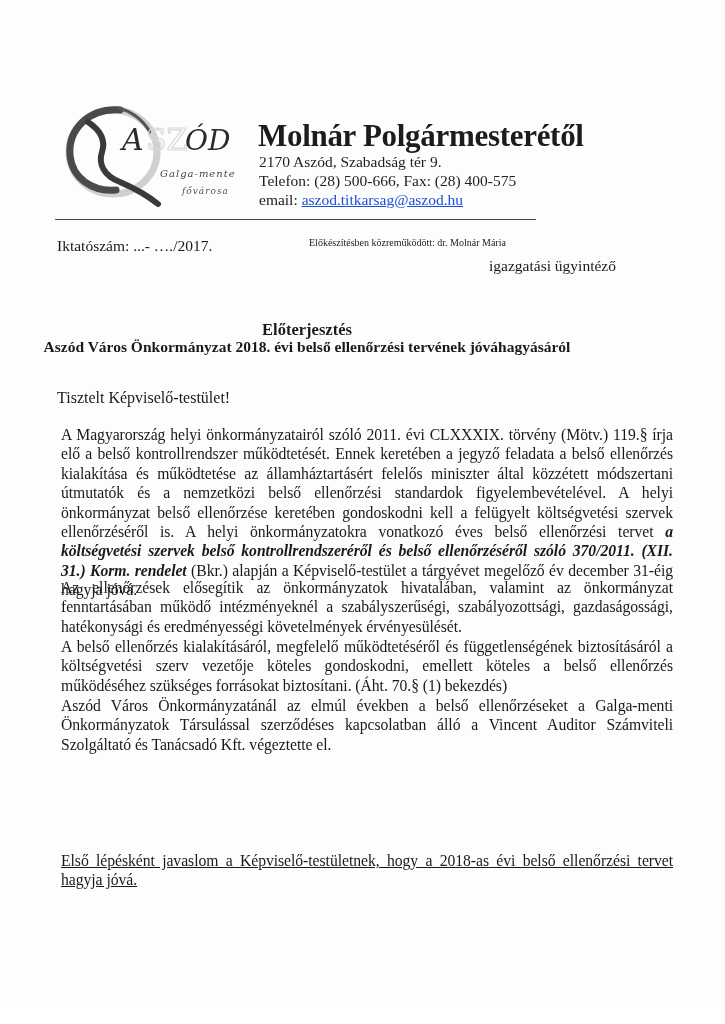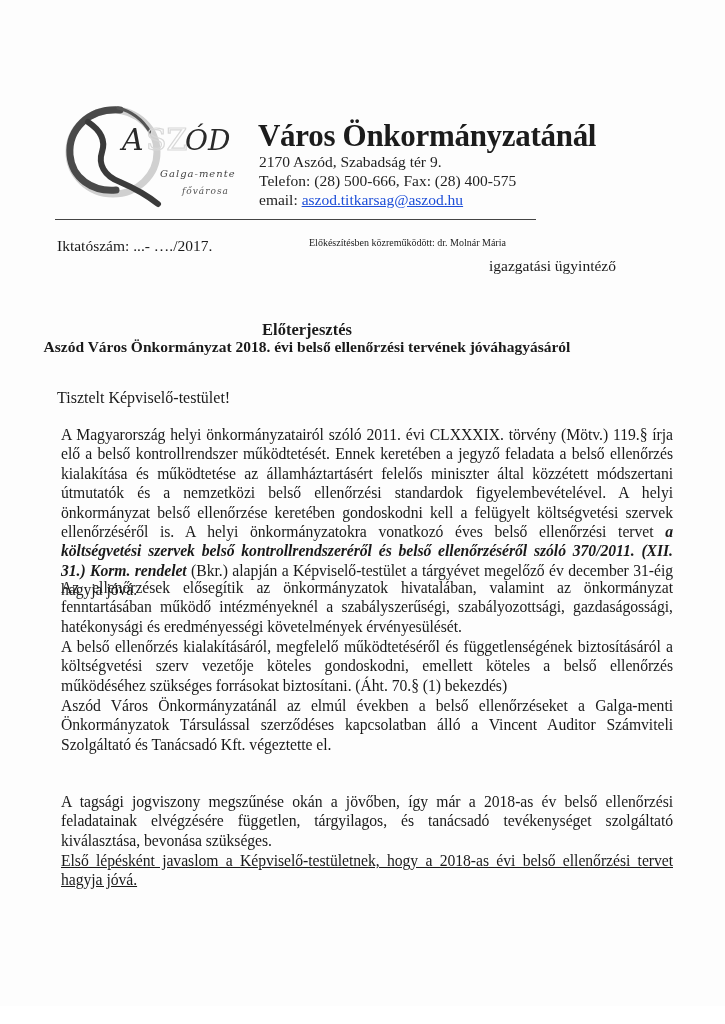--- a/index.html
+++ b/index.html
@@ -62,21 +62,21 @@
       <path d="M60 8 C76 12 86 22 92 32" fill="none" stroke="#555" stroke-width="3" stroke-linecap="round"></path>
 
       <text x="64" y="50" font-family="DejaVu Serif, serif" font-style="italic" font-size="30" fill="#2a2a2a">A</text>
       <text x="88" y="50" font-family="DejaVu Serif, serif" font-size="30" fill="none" stroke="#d8d8d8" stroke-width="1.2">SZ</text>
       <text x="127" y="50" font-family="DejaVu Serif, serif" font-style="italic" font-size="28" fill="#2a2a2a">ÓD</text>
       <text x="102" y="77" font-family="DejaVu Serif, serif" font-style="italic" font-size="10" fill="#444" letter-spacing="1">Galga-mente</text>
       <text x="124" y="94" font-family="DejaVu Serif, serif" font-style="italic" font-size="9" fill="#555" letter-spacing="1">fővárosa</text>
     </svg>
   </div>
 
-  <div class="hdr-title">Város Önkormányzatánál</div>
+  <div class="hdr-title">Molnár Polgármesterétől</div>
   <div class="hdr-line l1">2170 Aszód, Szabadság tér 9.</div>
   <div class="hdr-line l2">Telefon: (28) 500-666, Fax: (28) 400-575</div>
   <div class="hdr-line l3"><span>email: </span><a>aszod.titkarsag@aszod.hu</a></div>
   <div class="rule"></div>
 
   <div class="meta-left">Iktatószám: ...- …./2017.</div>
   <div class="meta-right1">Előkészítésben közreműködött: dr. Molnár Mária</div>
   <div class="meta-right2">igazgatási ügyintéző</div>
 
   <div class="doc-title t1">Előterjesztés</div>
@@ -87,16 +87,15 @@
   <p class="para p1"><span>A Magyarország helyi önkormányzatairól szóló 2011. évi CLXXXIX. törvény (Mötv.) 119.§ írja elő a belső kontrollrendszer működtetését. Ennek keretében a jegyző feladata a belső ellenőrzés kialakítása és működtetése az államháztartásért felelős miniszter által közzétett módszertani útmutatók és a nemzetközi belső ellenőrzési standardok figyelembevételével. A helyi önkormányzat belső ellenőrzése keretében gondoskodni kell a felügyelt költségvetési szervek ellenőrzéséről is. A helyi önkormányzatokra vonatkozó éves belső ellenőrzési tervet </span><span class="bi">a költségvetési szervek belső kontrollrendszeréről és belső ellenőrzéséről szóló 370/2011. (XII. 31.) Korm. rendelet</span><span> (Bkr.) alapján a Képviselő-testület a tárgyévet megelőző év december 31-éig hagyja jóvá.</span></p>
 
   <p class="para p2">Az ellenőrzések elősegítik az önkormányzatok hivatalában, valamint az önkormányzat fenntartásában működő intézményeknél a szabályszerűségi, szabályozottsági, gazdaságossági, hatékonysági és eredményességi követelmények érvényesülését.</p>
 
   <p class="para p3">A belső ellenőrzés kialakításáról, megfelelő működtetéséről és függetlenségének biztosításáról a költségvetési szerv vezetője köteles gondoskodni, emellett köteles a belső ellenőrzés működéséhez szükséges forrásokat biztosítani. (Áht. 70.§ (1) bekezdés)</p>
 
   <div class="para p4">
     <div>Aszód Város Önkormányzatánál az elmúl években a belső ellenőrzéseket a Galga-menti Önkormányzatok Társulással szerződéses kapcsolatban álló a Vincent Auditor Számviteli Szolgáltató és Tanácsadó Kft. végeztette el.</div>
   </div>
 
-  <p class="para p5">A tagsági jogviszony megszűnése okán a jövőben, így már a 2018-as év belső ellenőrzési feladatainak elvégzésére független, tárgyilagos, és tanácsadó tevékenységet szolgáltató kiválasztása, bevonása szükséges.</p>
 
   <p class="para p6">Első lépésként javaslom a Képviselő-testületnek, hogy a 2018-as évi belső ellenőrzési tervet hagyja jóvá.</p>
 </div>
 
 </body></html>

